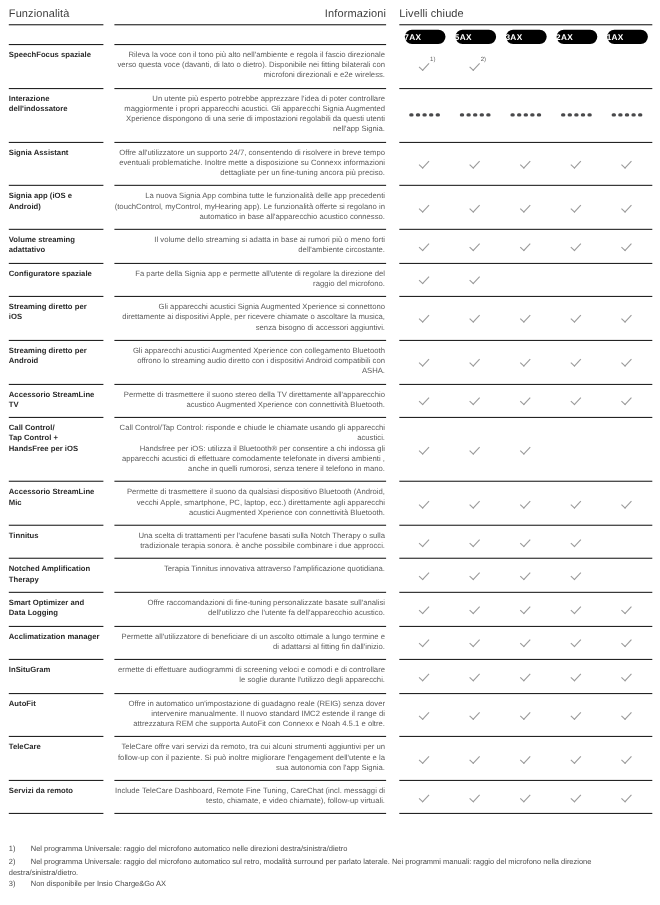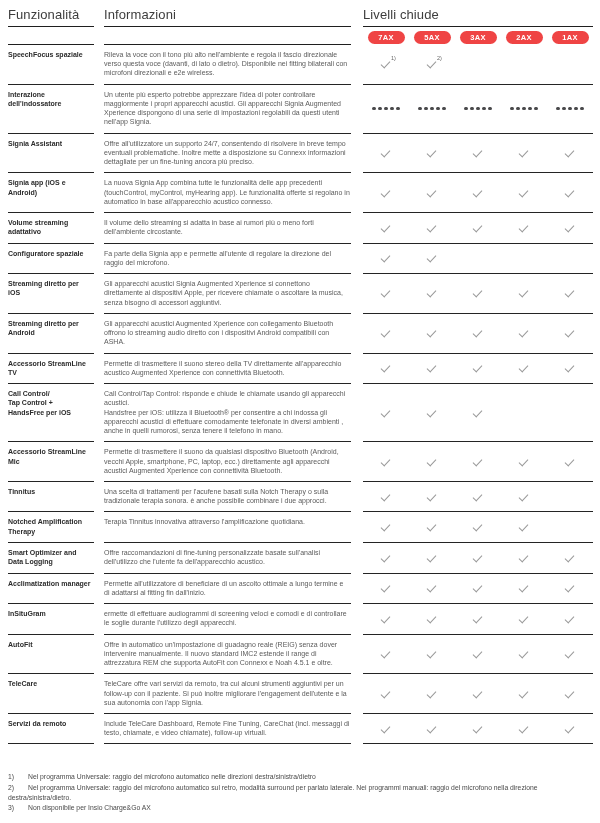--- a/index.html
+++ b/index.html
@@ -5,33 +5,33 @@
   html,body{margin:0;padding:0;background:#ffffff;}
   body{
     width:600px;height:823px;overflow:hidden;
     font-family:"Liberation Sans", sans-serif;
     color:#2e2e2e;
   }
   .page{padding:7px 0 0 8px;box-sizing:border-box;width:600px;}
   .grid-row{display:flex;align-items:stretch;}
   .cell{box-sizing:border-box;}
   .name-cell{width:86px;margin-right:10px;}
-  .desc-cell{width:247px;margin-right:12px;}
+  .desc-cell{width:247px;margin-right:12px;text-align:right;}
   .checks-cell{width:230px;}
   
   .header-row .cell{border-bottom:1px solid #1f1f1f;padding-bottom:4px;}
-  .header-row{font-size:13px;color:#3d3d3d;letter-spacing:.1px;}
+  .header-row{font-size:10px;color:#3d3d3d;letter-spacing:.1px;}
   
   .pills-row{height:18px;}
   .pills-row .name-cell,.pills-row .desc-cell{border-bottom:1px solid #1f1f1f;}
   .levels-grid{display:grid;grid-template-columns:repeat(5,46px);justify-items:center;align-items:center;}
   .pill{
-    background:#ef4444;color:#ffffff;border-radius:8px;
+    background:#000000;color:#ffffff;border-radius:8px;
     font-size:7.5px;font-weight:700;letter-spacing:.3px;
-    width:37px;height:13px;line-height:13px;text-align:center;margin-top:2px;
+    width:37px;height:13px;line-height:13px;margin-top:2px;
   }
   
   .data-row .cell{border-bottom:1px solid #242424;}
   .data-row .name-cell{
     font-size:7px;font-weight:600;color:#2b2b2b;line-height:1.33;
     padding:5px 3px 6px 0;white-space:pre-line;
   }
   .data-row .desc-cell{
     font-size:7px;font-weight:400;color:#5b5b5b;line-height:1.32;
     padding:5px 1px 6px 0;white-space:pre-line;

